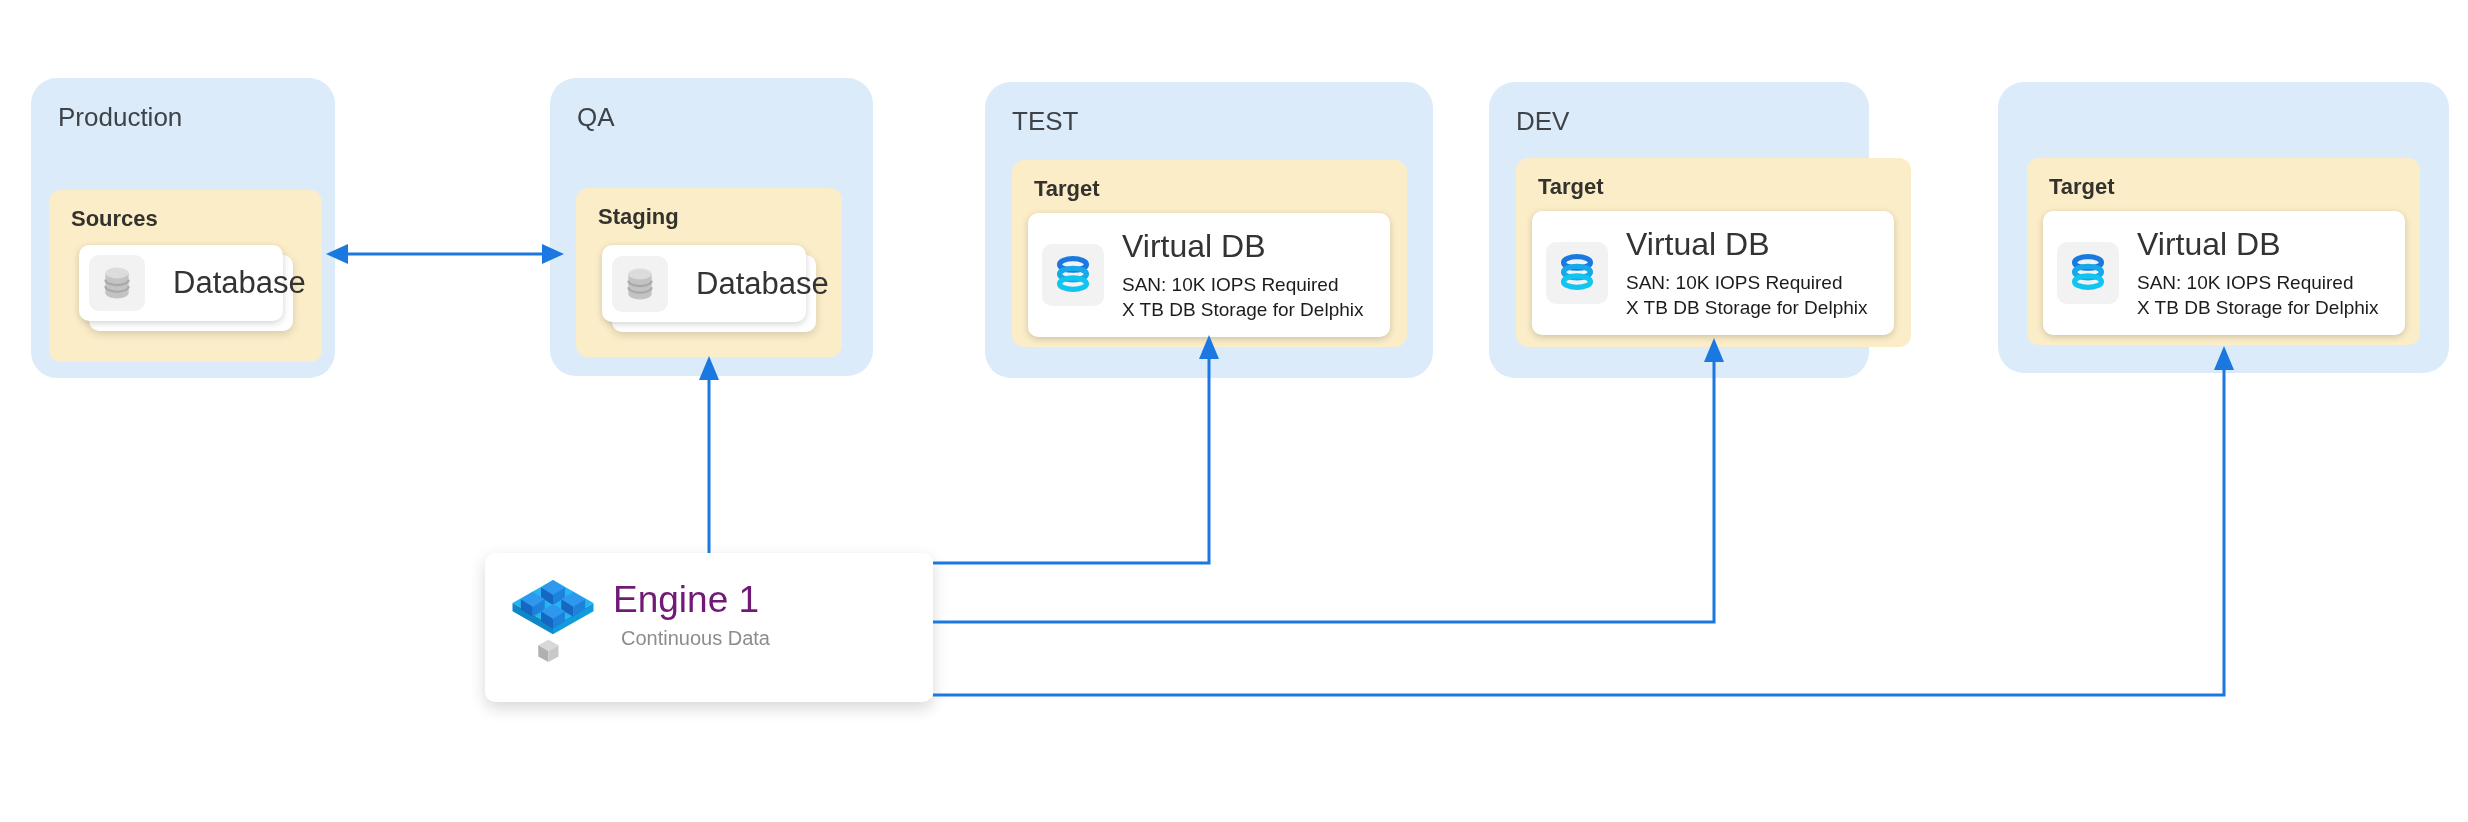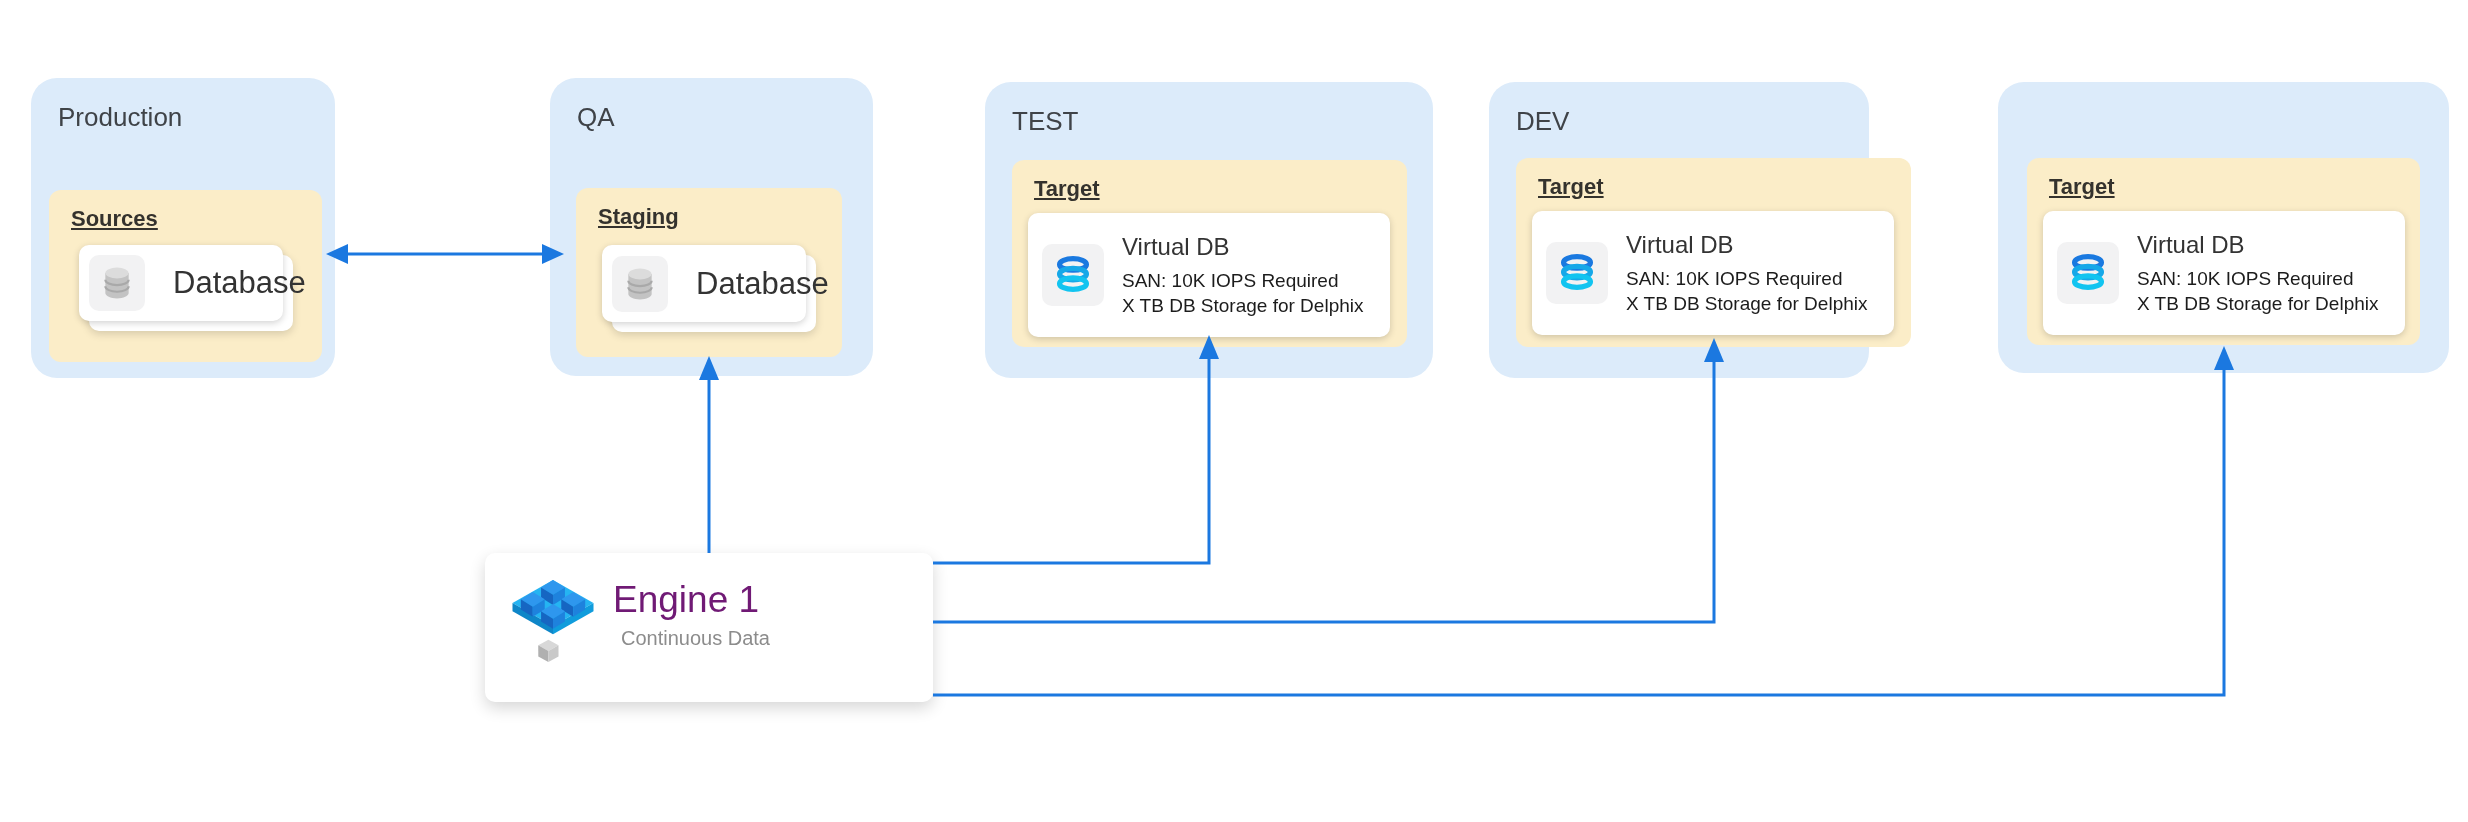--- a/index.html
+++ b/index.html
@@ -40,21 +40,20 @@
   .group {
     position: absolute;
     background: var(--group-box-color);
     border-radius: 12px;
   }
   .group-label {
     margin: 16px 0 0 22px;
     font-size: 22px;
     font-weight: bold;
     color: #34322d;
-    text-decoration: underline;
   }
 
   
   .card {
     position: absolute;
     background: var(--card-color);
     border-radius: 10px;
     box-shadow: 0 2px 7px rgba(0,0,0,0.18);
     display: flex;
     align-items: center;
@@ -80,21 +79,21 @@
 
   .db-title {
     margin-left: 28px;
     font-size: 31px;
     color: #333333;
     white-space: nowrap;
   }
 
   .vdb-text { margin-left: 18px; }
   .vdb-title {
-    font-size: 24px;
+    font-size: 32px;
     color: #333333;
     margin-bottom: 7px;
     white-space: nowrap;
   }
   .vdb-line {
     font-size: 19px;
     line-height: 25px;
     color: #1c1c1c;
     white-space: nowrap;
   }

